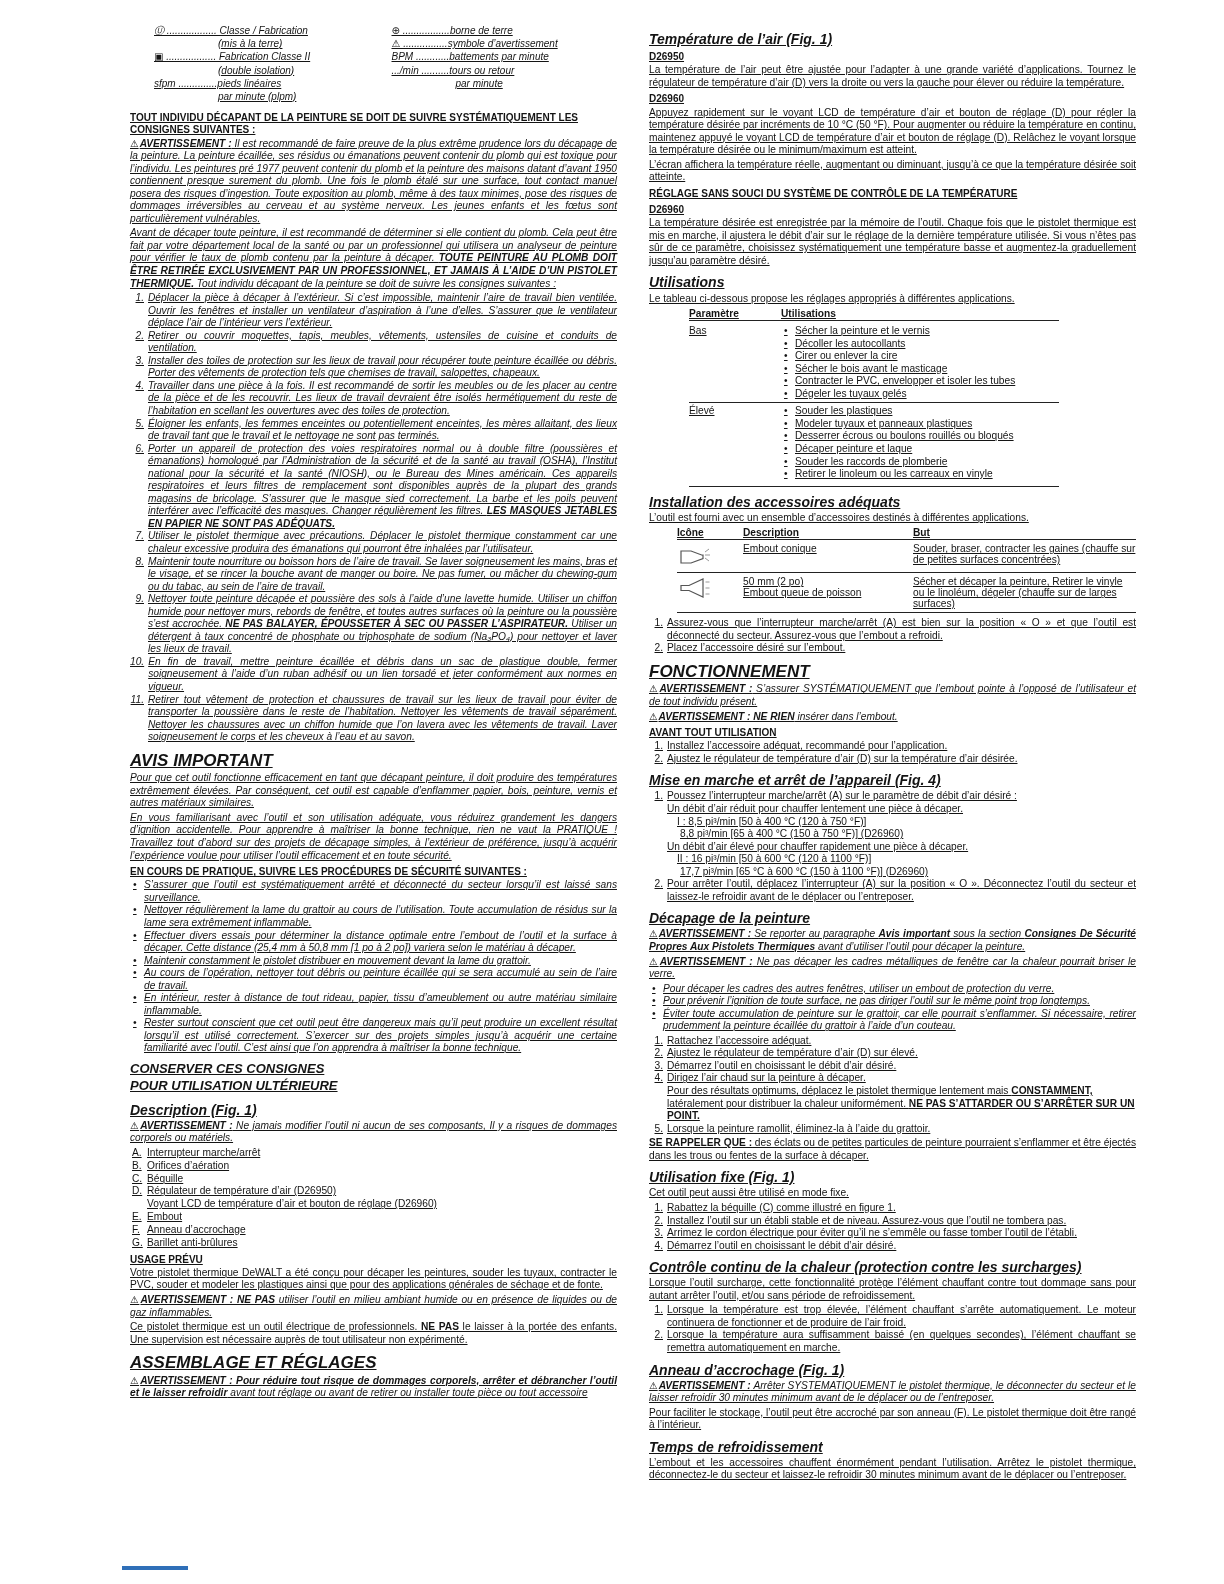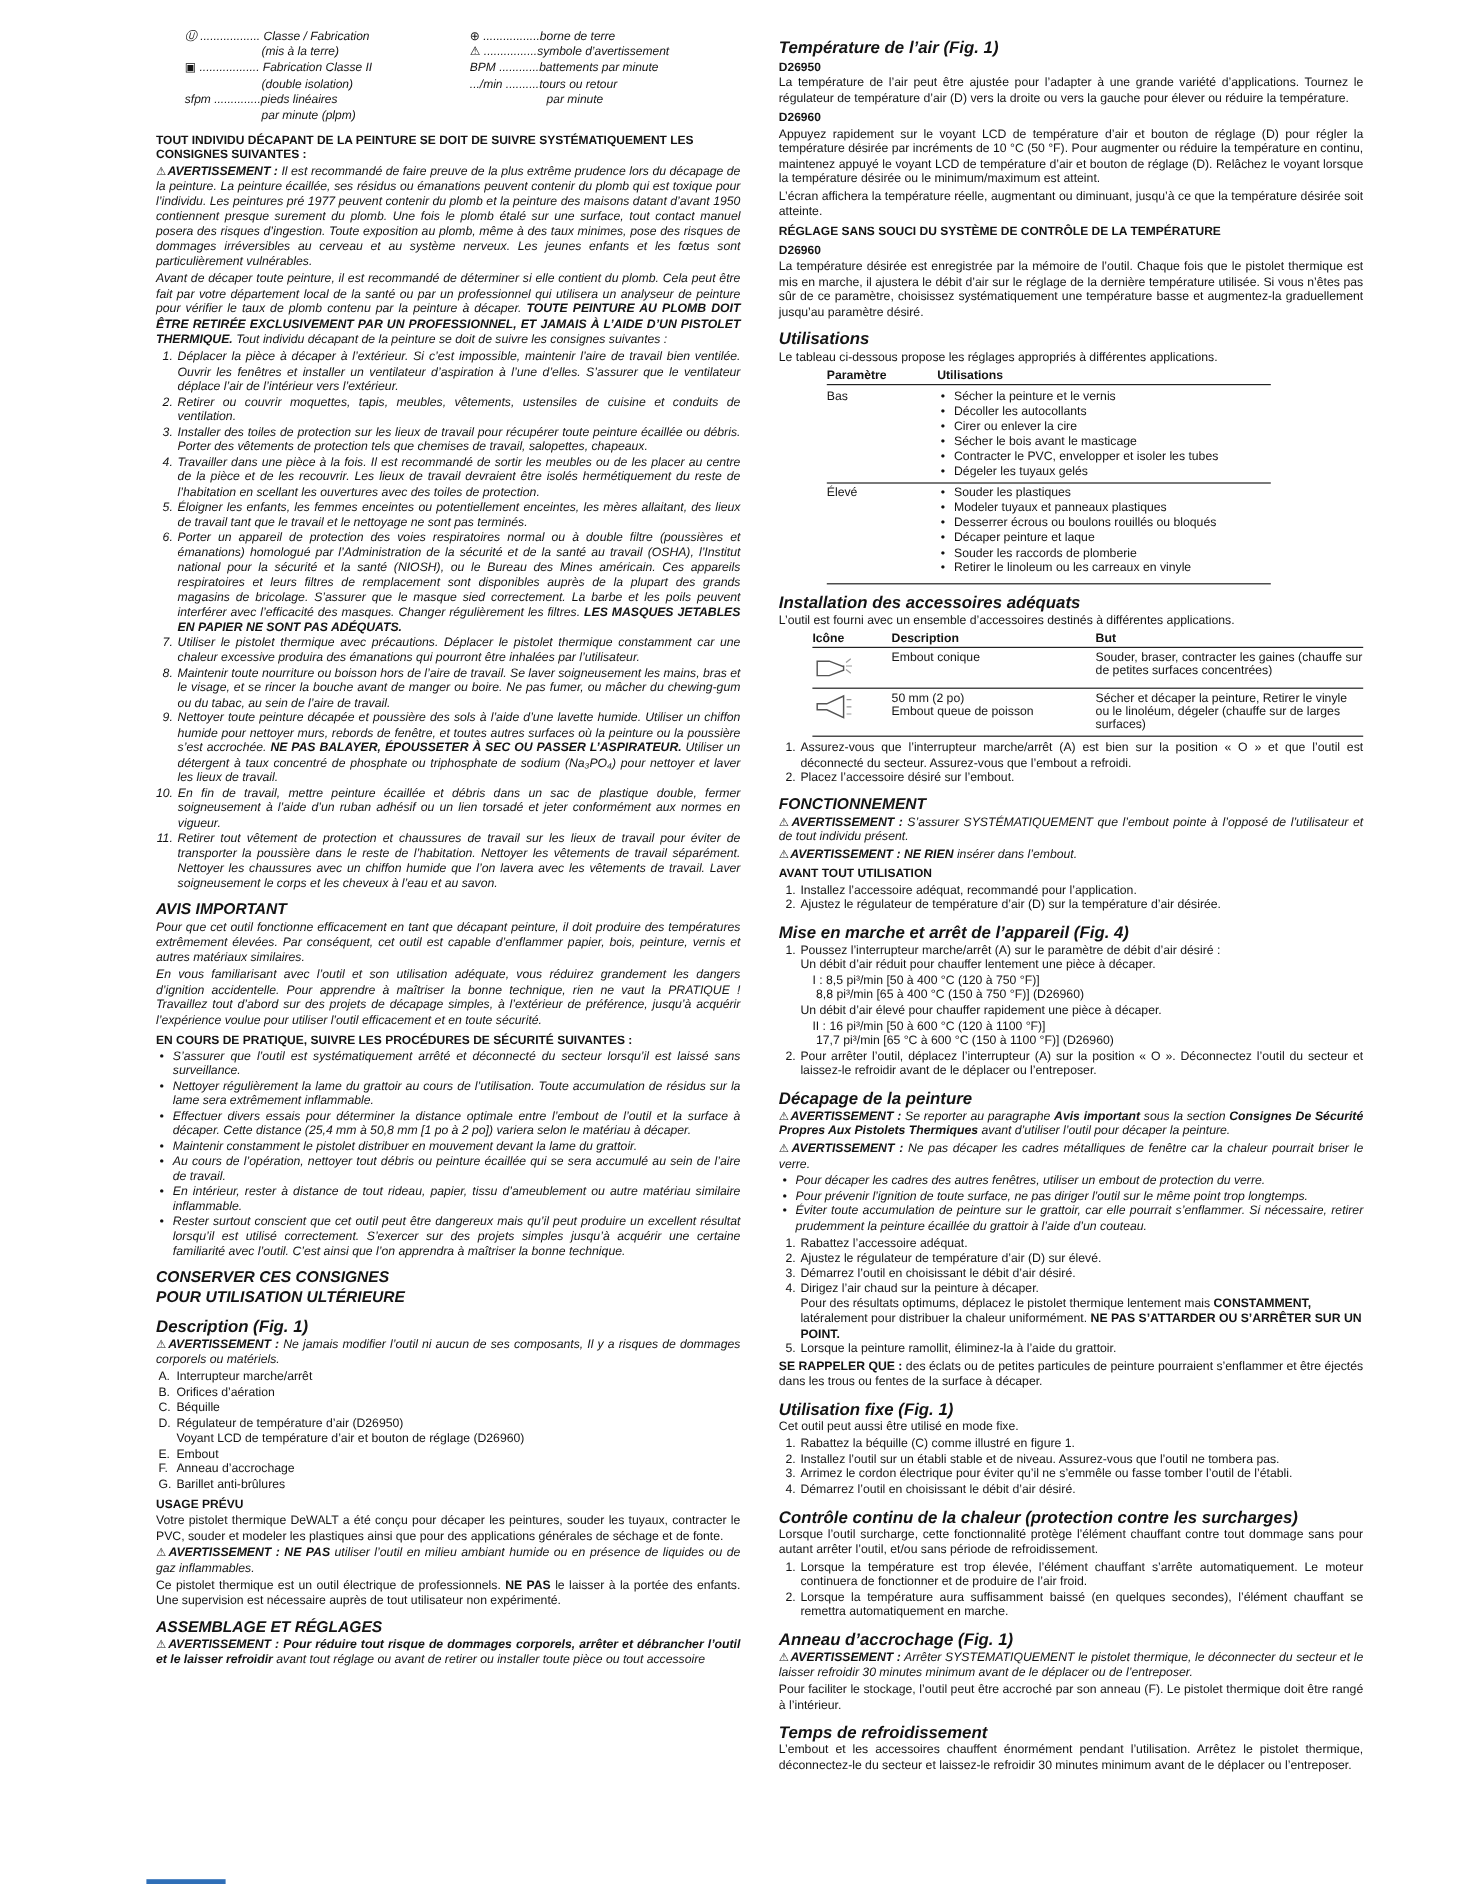--- a/index.html
+++ b/index.html
@@ -1,23 +1,23 @@
 <!DOCTYPE html>
 <html><head>
 <meta charset="utf-8">
 <style>
   *{box-sizing:border-box;margin:0;padding:0;}
   html,body{background:#fff;}
   body{width:1224px;height:1584px;position:relative;overflow:hidden;
        font-family:"Liberation Sans","DejaVu Sans",sans-serif;color:#141414;}
-  .sheet{position:absolute;inset:0;padding:24px 88px 0 130px;}
+  .sheet{position:absolute;inset:0;padding:24px 88px 0 130px;text-decoration:underline;}
   .cols{display:flex;gap:32px;}
   .col{flex:1 1 0;min-width:0;}
   .h{font-size:14px;font-weight:bold;font-style:italic;margin:7px 0 2px;line-height:1.15;}
-  .h.big{font-size:13px;}
+  .h.big{font-size:17px;}
   .sh{font-size:10px;font-weight:bold;margin:4px 0 1px;line-height:1.22;}
   .p{font-size:10.2px;line-height:1.23;text-align:justify;margin-bottom:2px;}
   .it{font-style:italic;}
   .wicon{font-style:normal;font-size:9.5px;margin-right:1px;}
   .list{margin-bottom:2px;}
   .li{display:flex;font-size:10.2px;line-height:1.23;}
   .num{flex:0 0 18px;text-align:right;padding-right:4px;white-space:nowrap;}
   .num.bul{flex:0 0 14px;text-align:left;padding-left:3px;}
   .itx{flex:1;text-align:justify;min-width:0;}
   .subline{text-align:left;}
@@ -366,21 +366,21 @@
             <div class="itx">Pour prévenir l’ignition de toute surface, ne pas diriger l’outil sur le même point trop longtemps.</div>
           </div>
           <div class="li">
             <span class="num bul">•</span>
             <div class="itx">Éviter toute accumulation de peinture sur le grattoir, car elle pourrait s’enflammer. Si nécessaire, retirer prudemment la peinture écaillée du grattoir à l’aide d’un couteau.</div>
           </div>
         </div>
         <div class="list">
           <div class="li">
             <span class="num">1.</span>
-            <div class="itx">Rabattez l’accessoire adéquat.</div>
+            <div class="itx">Rattachez l’accessoire adéquat.</div>
           </div>
           <div class="li">
             <span class="num">2.</span>
             <div class="itx">Ajustez le régulateur de température d’air (D) sur élevé.</div>
           </div>
           <div class="li">
             <span class="num">3.</span>
             <div class="itx">Démarrez l’outil en choisissant le débit d’air désiré.</div>
           </div>
           <div class="li">

